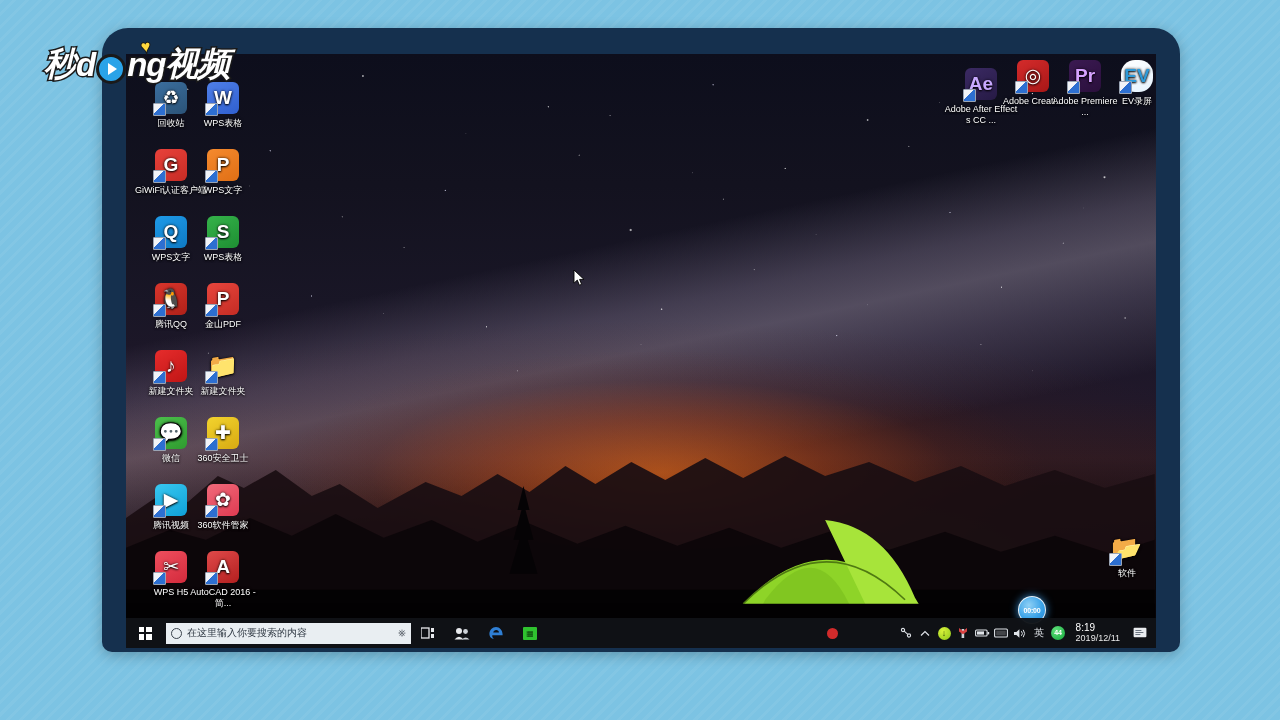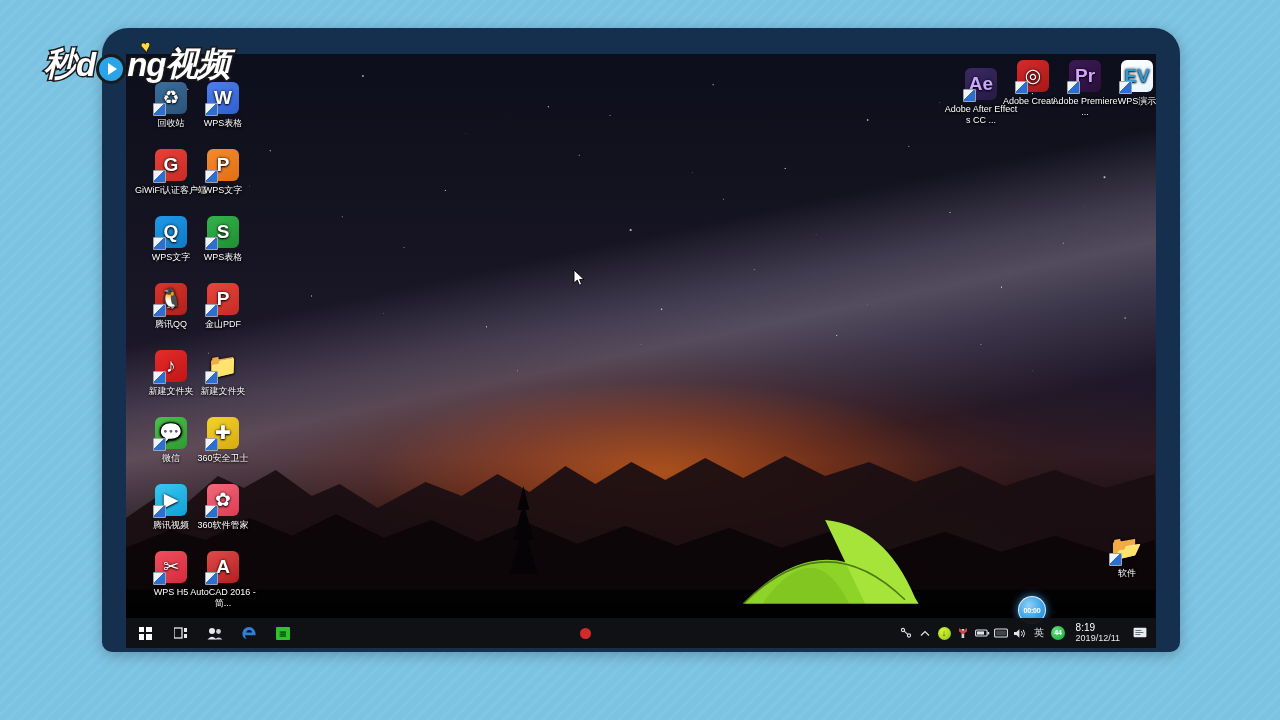--- a/index.html
+++ b/index.html
@@ -367,22 +367,22 @@
           </div>
           <div class="desk-icon" style="left: 52px; top: 0px;">
             <div class="glyph" style="background: linear-gradient(150deg, rgb(212, 43, 43), rgb(168, 23, 23)); color: rgb(255, 255, 255);">◎</div>
             <span class="lbl">Adobe Creati...</span>
           </div>
           <div class="desk-icon" style="left: 104px; top: 0px;">
             <div class="glyph" style="background: linear-gradient(150deg, rgb(59, 26, 82), rgb(42, 15, 60)); color: rgb(214, 162, 255);">Pr</div>
             <span class="lbl">Adobe Premiere ...</span>
           </div>
           <div class="desk-icon" style="left: 156px; top: 0px;">
-            <div class="glyph" style="background: linear-gradient(150deg, rgb(255, 255, 255), rgb(230, 244, 255)); color: rgb(46, 154, 216);">EV</div>
-            <span class="lbl">WPS演示</span>
+            <div class="glyph" style="background: linear-gradient(150deg, rgb(255, 255, 255), rgb(230, 244, 255)); color: rgb(46, 154, 216); border-radius: 14px;">EV</div>
+            <span class="lbl">EV录屏</span>
           </div>
         </div>
 
       <div class="icon-grid" id="r-icons" style="right: 10px; top: 478px; width: 56px;">
           <div class="desk-icon" style="left: 0px; top: 0px;">
             <div class="glyph" style="background: none; font-size: 25px;">📂</div>
             <span class="lbl">软件</span>
           </div>
         </div>
 
@@ -396,20 +396,25 @@
 
       <div id="taskbar">
         <div id="start-btn">
           <span class="win-logo">
               <i></i>
               <i></i>
               <i></i>
               <i></i>
             </span>
         </div>
+        <div id="search-box">
+          <span class="ring"></span>
+          <span class="ph">在这里输入你要搜索的内容</span>
+          <span style="font-size:10px;color:#3a424c;">⎈</span>
+        </div>
         <div class="tb-icon">
           <svg width="14" height="12" viewBox="0 0 14 12">
               <rect x="0" y="1" width="8" height="10" fill="none" stroke="#e8eaed" stroke-width="1.3"></rect>
               <rect x="10" y="1" width="3" height="4" fill="#e8eaed"></rect>
               <rect x="10" y="7" width="3" height="4" fill="#e8eaed"></rect>
             </svg>
         </div>
         <div class="tb-icon">
           <svg width="17" height="13" viewBox="0 0 17 13">
               <circle cx="5" cy="4" r="3" fill="#e8eaed"></circle>

